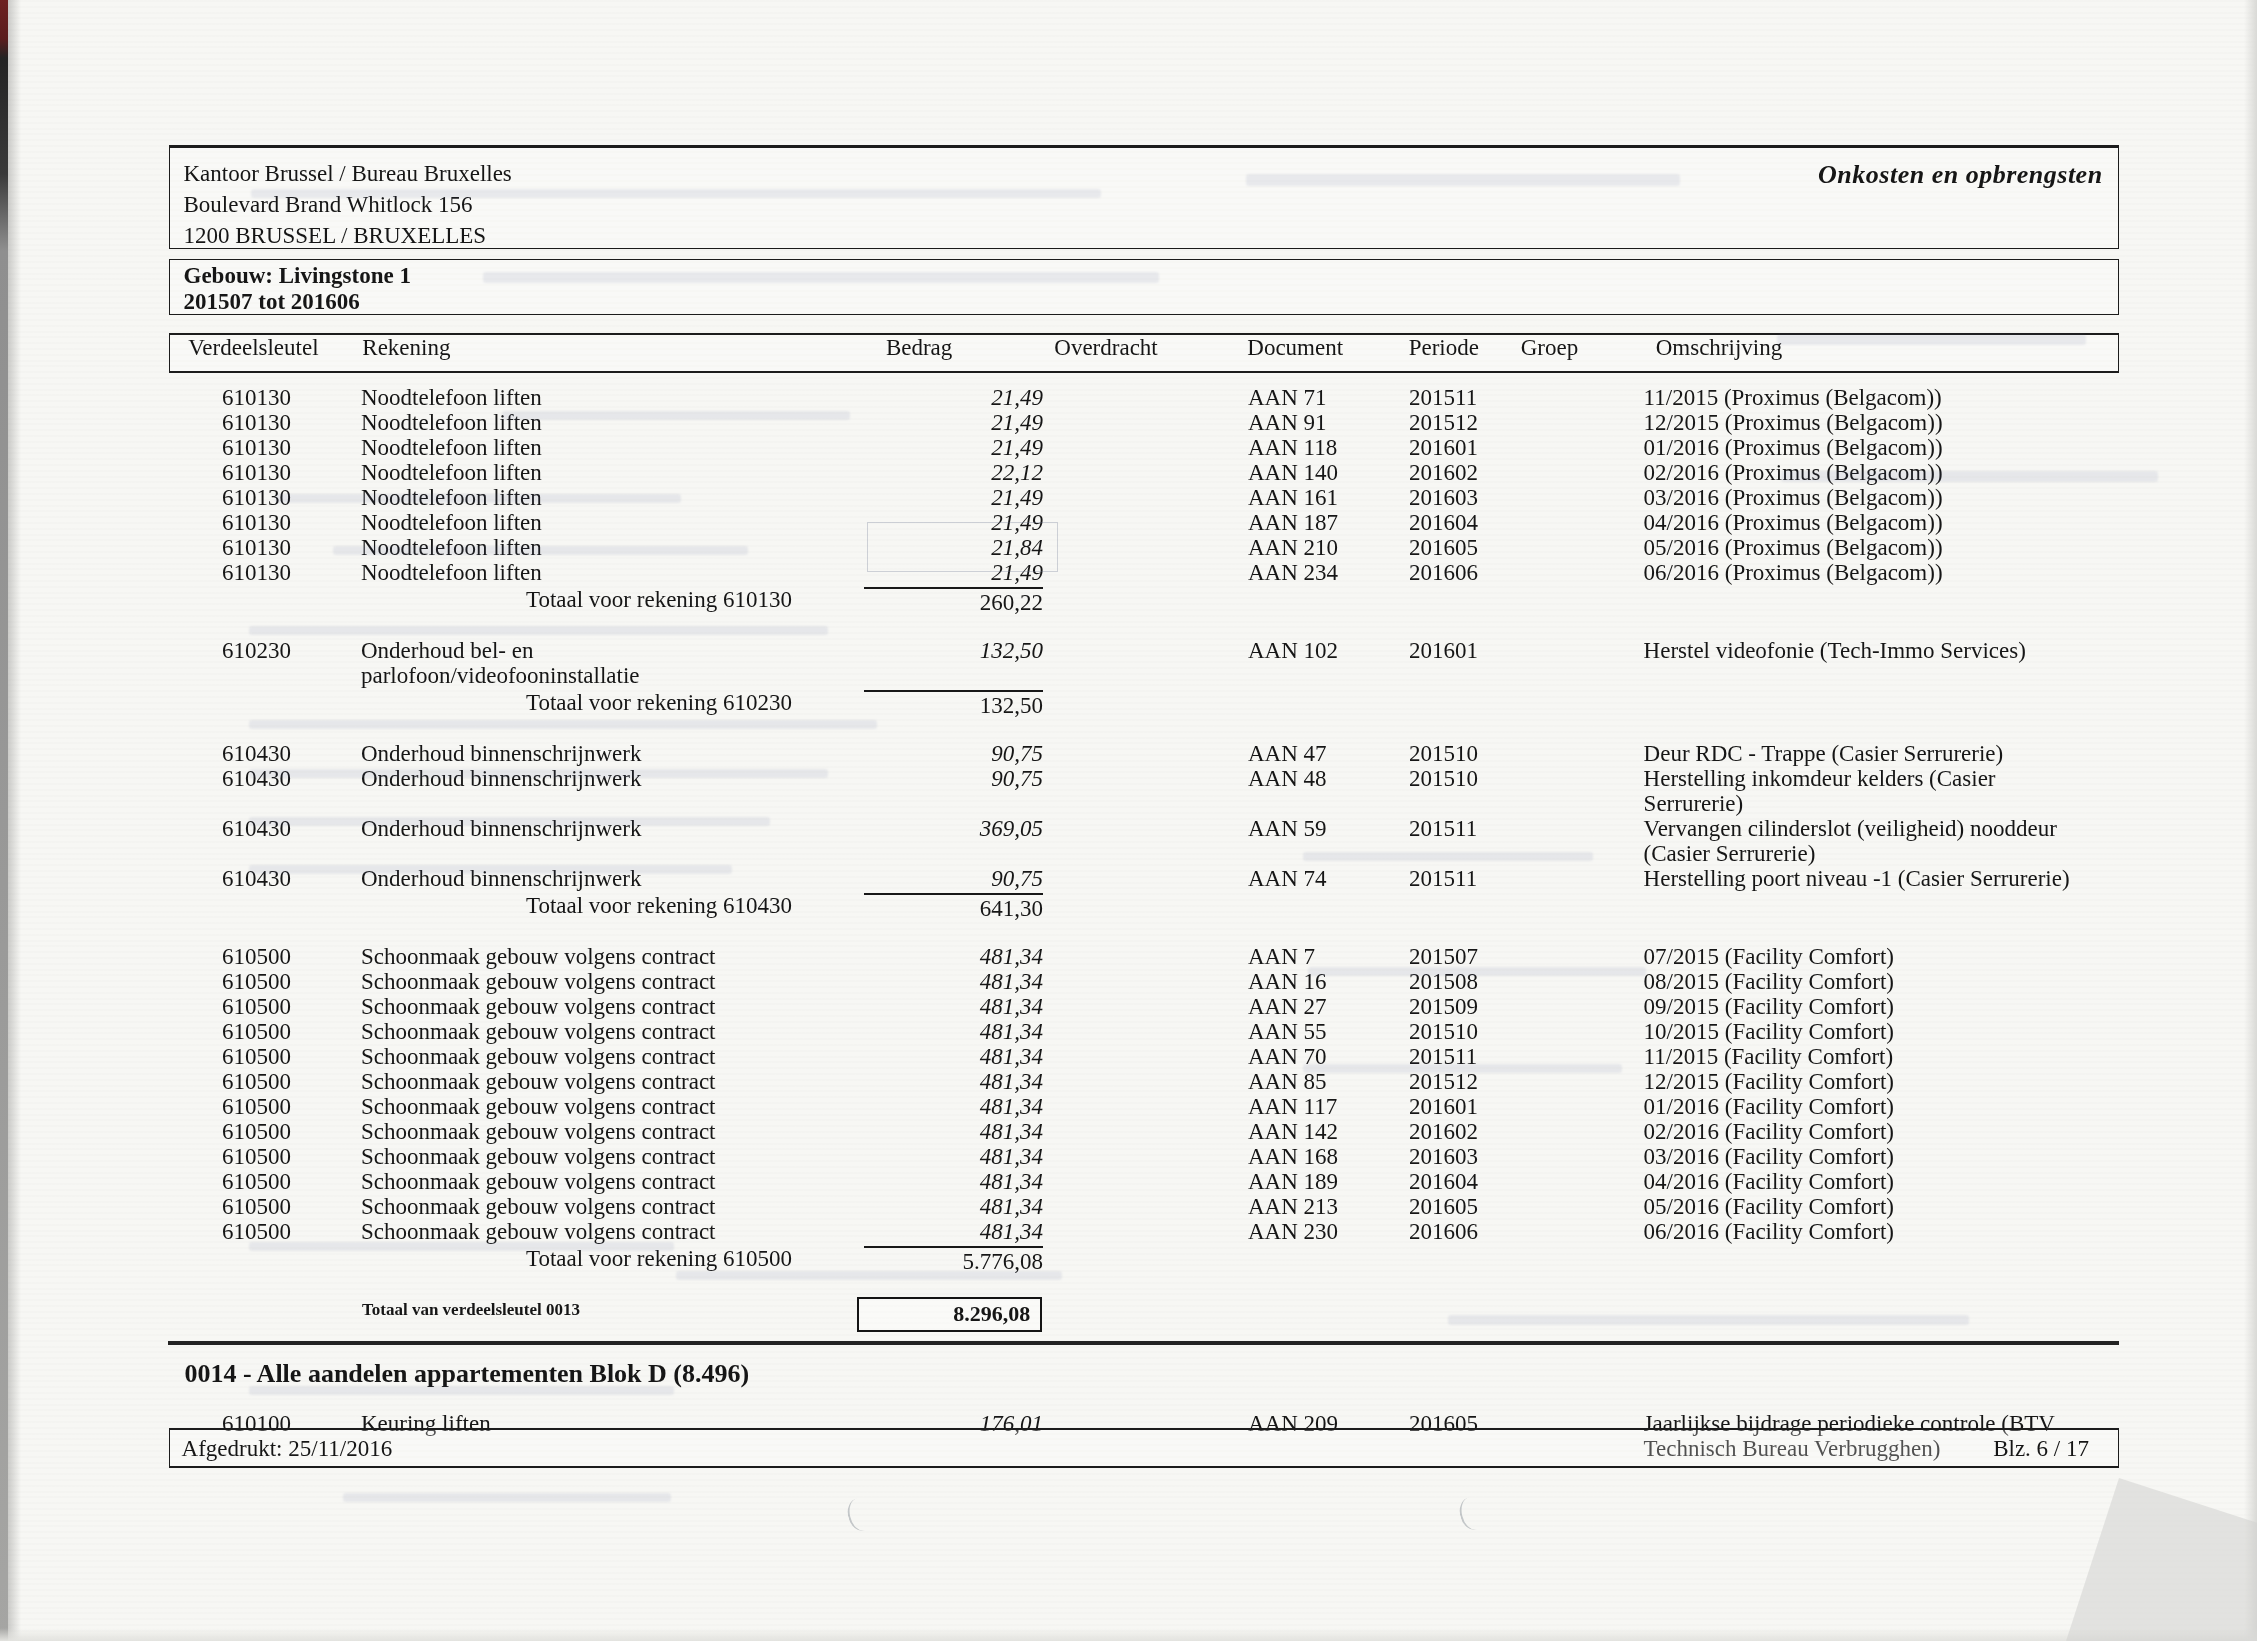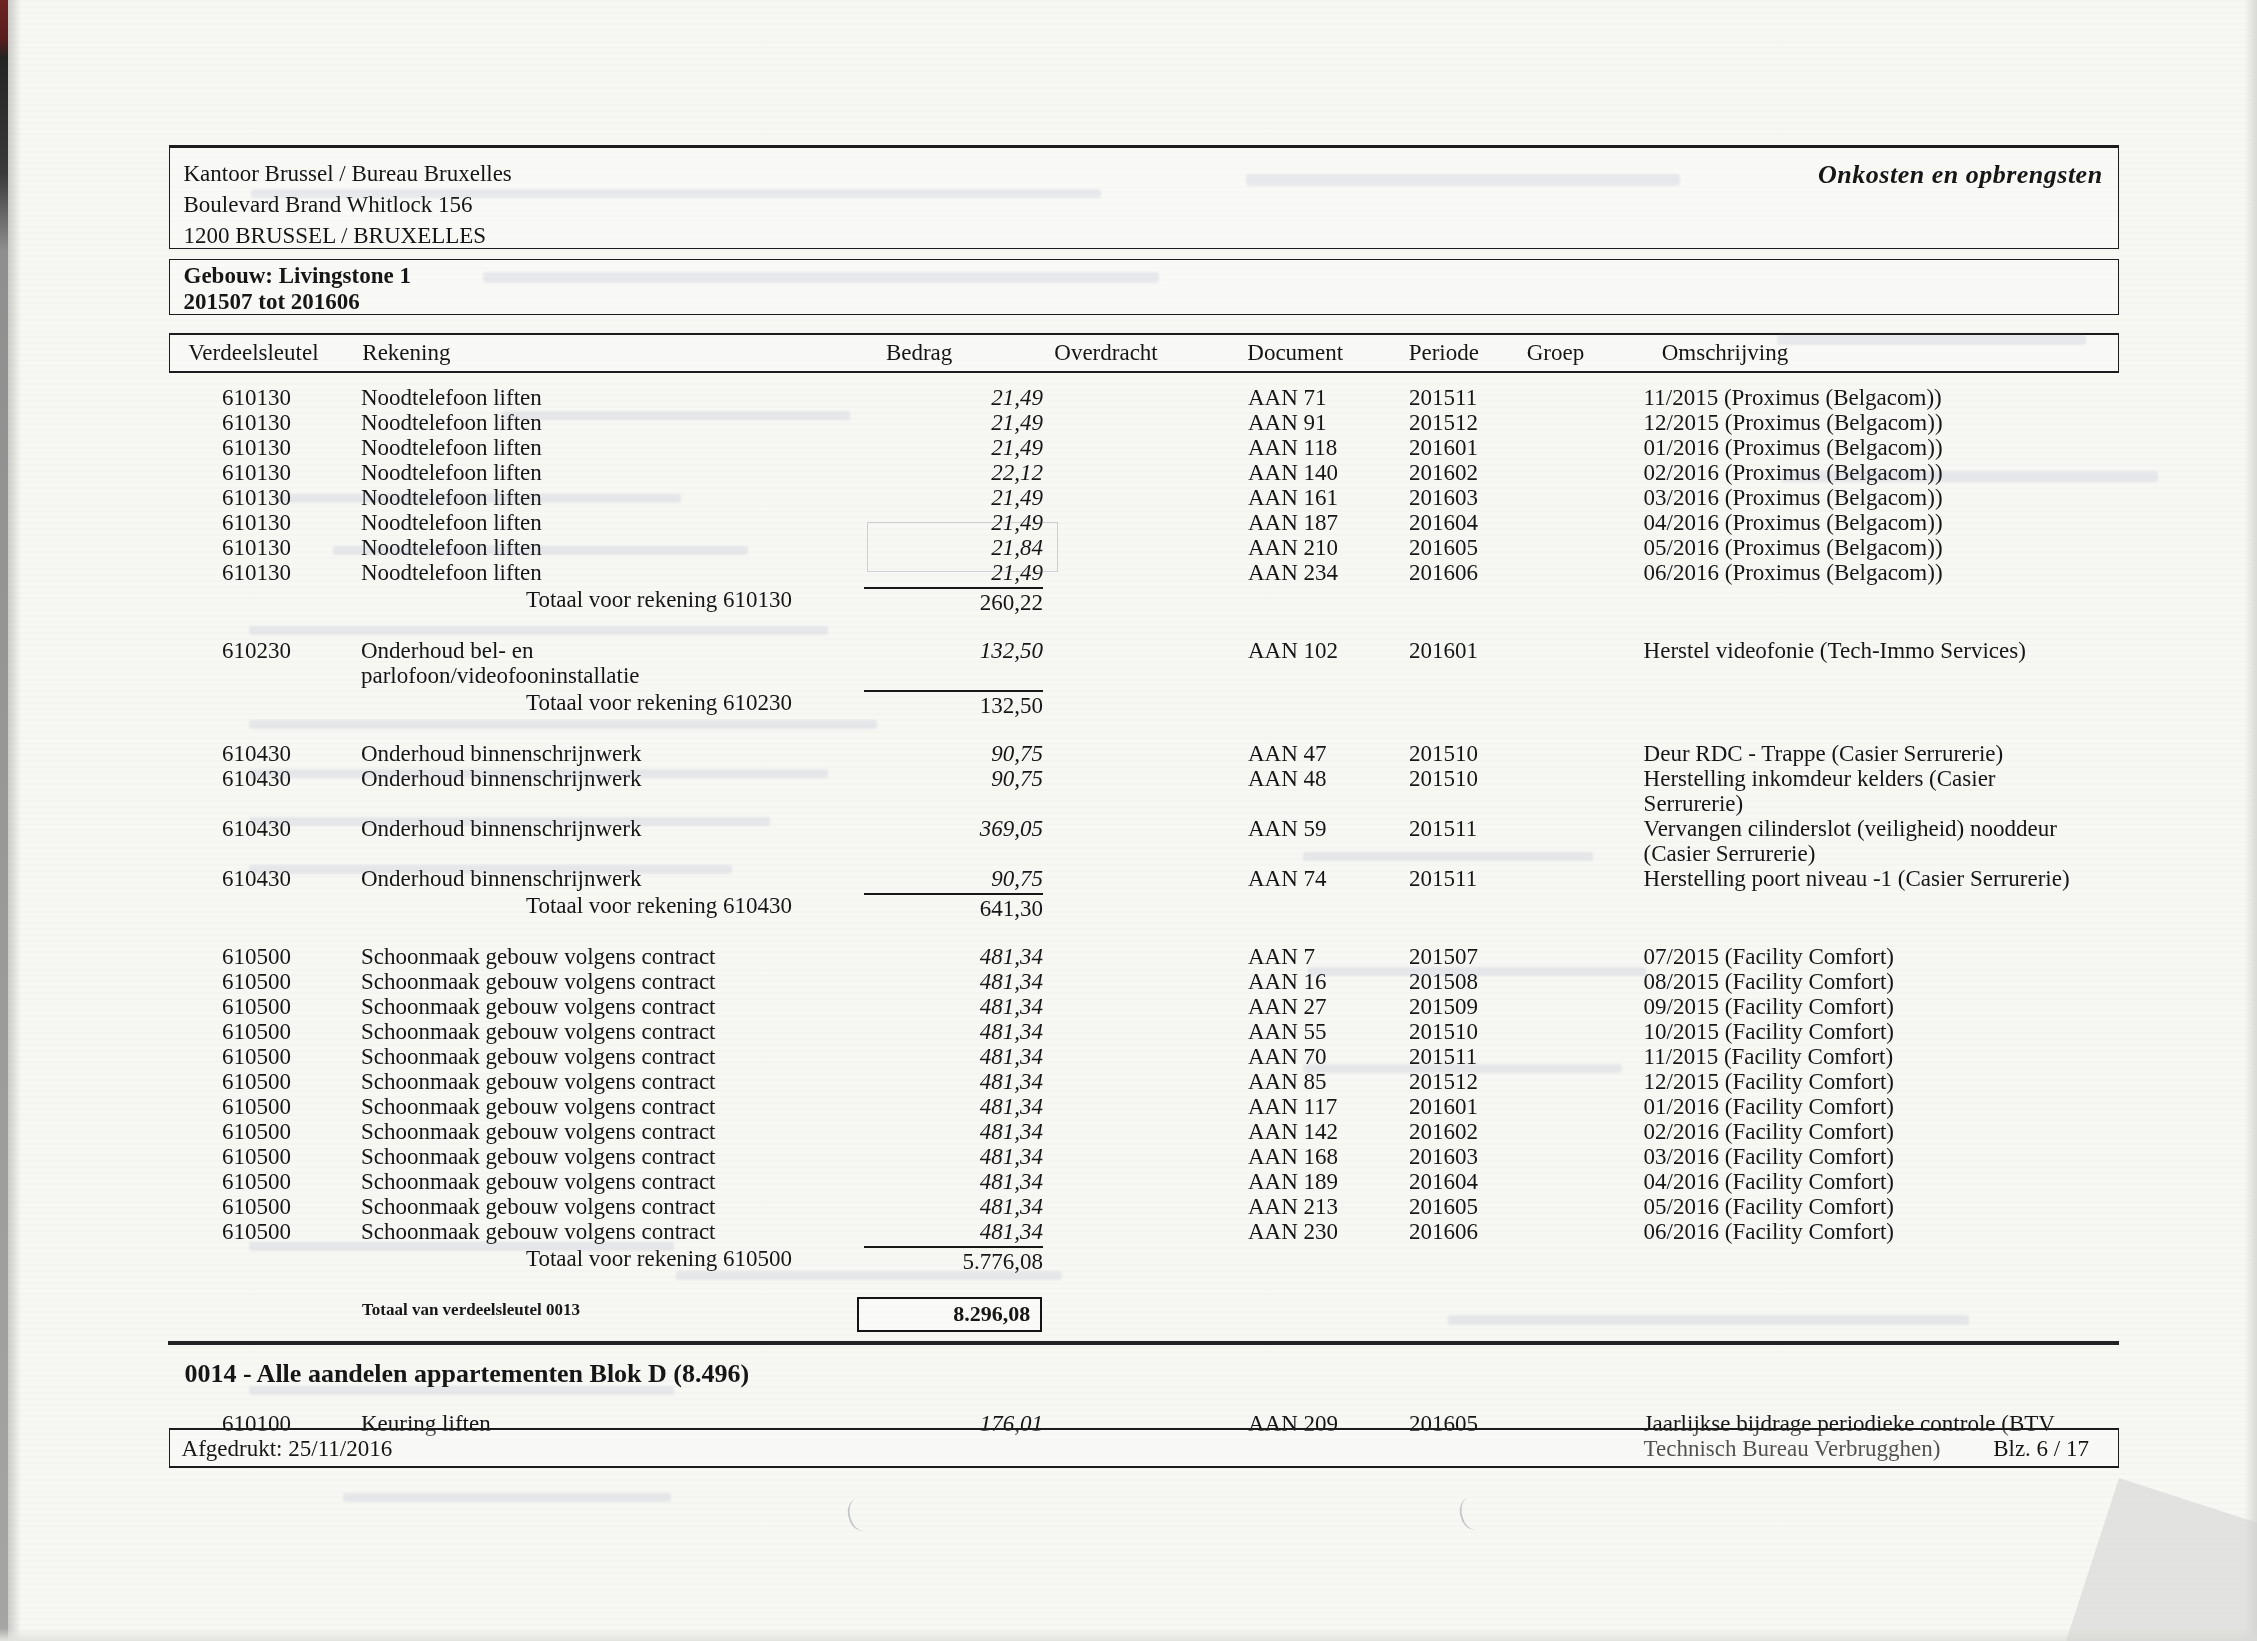--- a/index.html
+++ b/index.html
@@ -28,29 +28,29 @@
     background:#d2d2cf;transform:rotate(18deg);opacity:.55;}
 
   
   .box{position:absolute;left:169px;width:1950px;box-sizing:border-box;
     border:1.9px solid #1c1c1c;background:rgba(255,255,255,0.25);}
   .header-box{top:145px;height:104px;border-top-width:3.9px;padding:9.7px 13.5px 0 13.5px;}
   .header-box .line{font-size:23px;line-height:31px;}
   .header-title{position:absolute;top:11.6px;right:15.4px;font-size:26px;font-weight:bold;letter-spacing:0.5px;font-style:italic;}
   .building-box{top:259px;height:56px;padding:2.9px 13.5px 0 13.5px;border-width:1.9px;}
   .building-box .line{font-size:23px;line-height:26px;font-weight:bold;}
-  .colhead-box{top:333px;height:40px;border-width:2.9px 1.9px 2.9px 1.9px;display:flex;align-items:center;font-size:23px;}
+  .colhead-box{top:333px;height:40px;border-width:2.9px 1.9px 2.9px 1.9px;display:flex;font-size:23px;}
   .colhead-box .h{white-space:nowrap;}
   .h-vs{margin-left:18.3px;width:174px;}
   .h-rek{width:450px;}
   .h-bed{width:140px;text-align:right;}
   .h-ov{margin-left:102px;width:116px;}
   .h-doc{margin-left:77px;width:145px;}
   .h-per{margin-left:16.4px;width:97px;}
-  .h-gr{margin-left:21px;width:82px;}
+  .h-gr{margin-left:15px;width:82px;}
   .h-oms{margin-left:53px;}
 
   
   #content{position:absolute;left:169px;top:385px;width:1950px;font-size:23px;}
   .row{display:flex;align-items:flex-start;line-height:25px;}
   .c{box-sizing:border-box;}
   .c-vs{margin-left:53px;width:139px;}
   .c-rek{width:450px;}
   .c-bed{width:232px;text-align:right;font-style:italic;}
   .c-ov{width:106px;}

